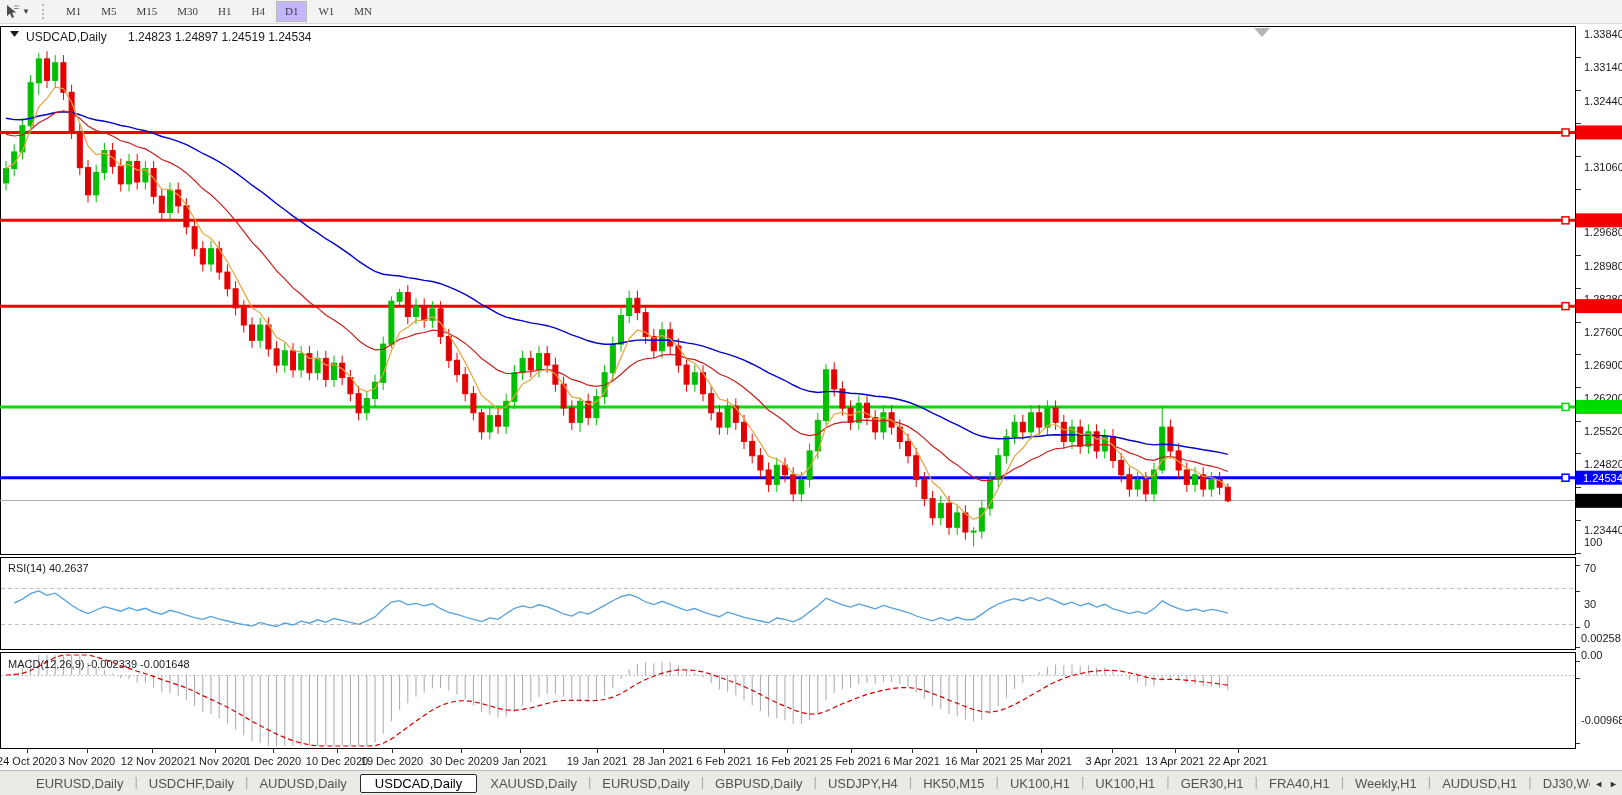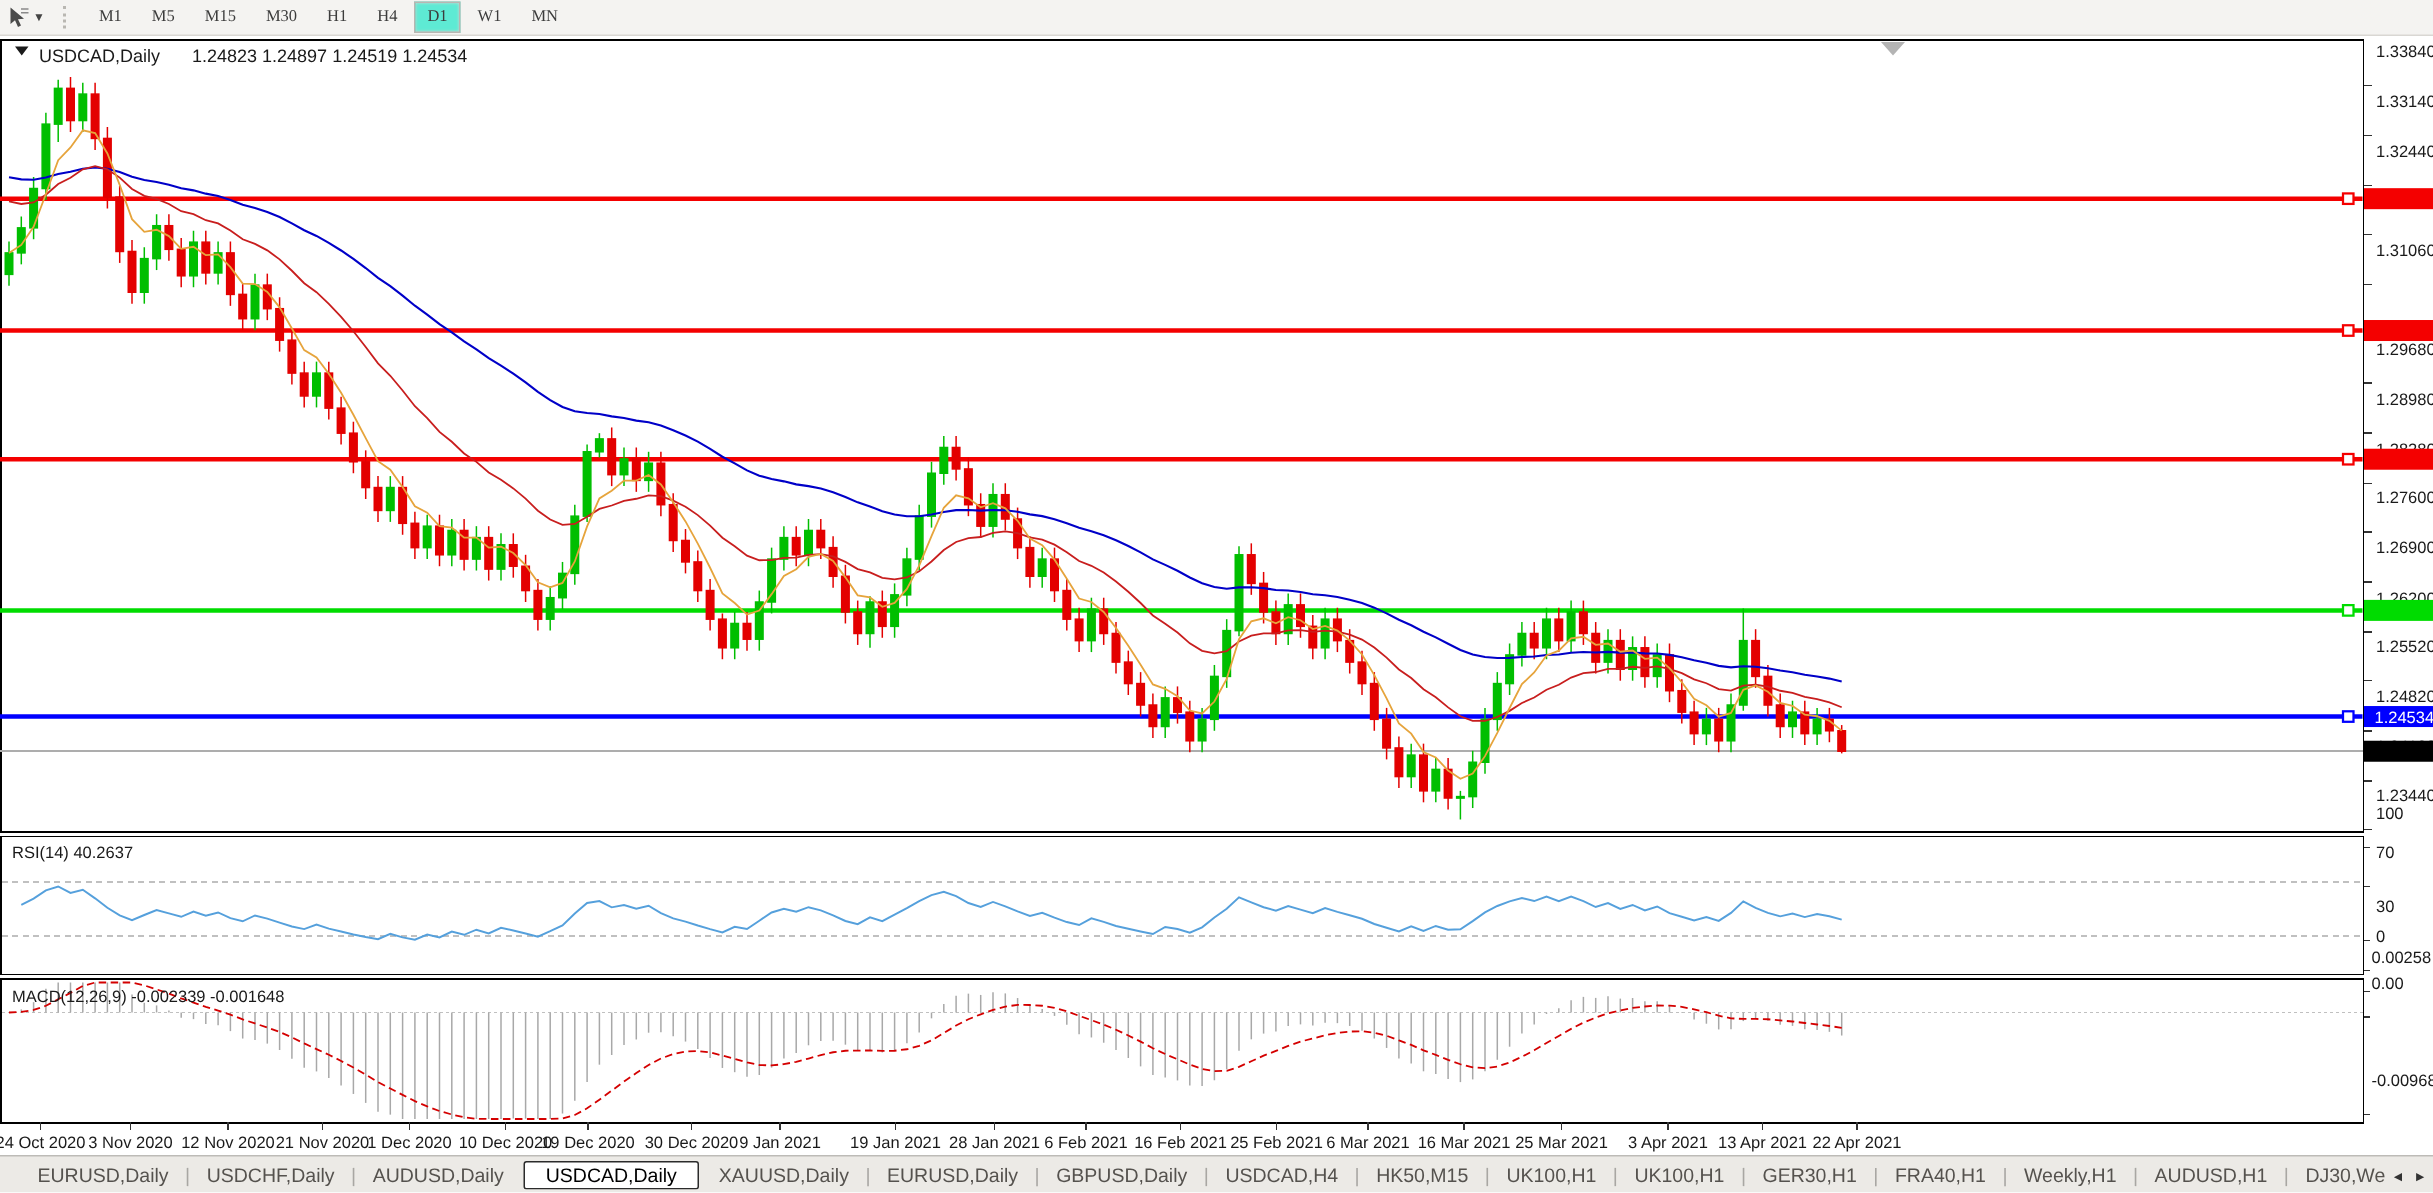--- a/index.html
+++ b/index.html
@@ -4,26 +4,26 @@
 <style>
   html,body{margin:0;padding:0;background:#fff;font-family:"Liberation Sans",sans-serif;}
   #app{position:relative;width:1622px;height:795px;background:#fff;overflow:hidden;}
   
   #toolbar{position:absolute;left:0;top:0;width:1622px;height:23px;background:#f4f3f1;border-bottom:1px solid #d9d7d3;display:flex;align-items:center;}
   .tool-cluster{display:flex;align-items:center;height:100%;padding:0 4px;}
   .cursor-icon{width:16px;height:16px;display:inline-block;}
   .caret{font-size:8px;color:#444;margin-left:2px;}
   .grip{width:6px;height:15px;border-left:2px dotted #b9b7b2;margin:0 6px 0 8px;}
   .tfbtn{font-size:11px;color:#3c3c3c;padding:2px 8px;margin:0 1px;border:1px solid transparent;cursor:default;line-height:15px;}
-  .tfbtn.active{background:#5eead4;border:1px solid #b8b6b2;box-shadow:inset 0 0 2px #d8d6d2;}
+  .tfbtn.active{background:#c4b5fd;border:1px solid #b8b6b2;box-shadow:inset 0 0 2px #d8d6d2;}
   
   #chartsvg{position:absolute;left:0;top:23px;}
   
   #tabbar{position:absolute;left:0;top:770px;width:1622px;height:25px;background:#eceae6;border-top:1px solid #bdbbb7;display:flex;align-items:center;font-size:13px;color:#55524e;white-space:nowrap;overflow:hidden;}
-  #tabstrip{display:flex;align-items:center;padding-left:15px;flex:1 1 auto;overflow:hidden;}
+  #tabstrip{display:flex;padding-left:26px;flex:1 1 auto;overflow:hidden;}
   .tab{padding:2px 10px;cursor:default;}
   .tab.active{background:#ffffff;border:1px solid #2b2b2b;border-radius:2px;color:#000;padding:1px 14px;margin:0 3px;}
   .tabsep{color:#a9a7a3;padding:0 1px;}
   #tabscroll{display:flex;align-items:center;padding:0 4px;gap:6px;}
   .scroll-arrow{font-size:9px;color:#333;cursor:default;}
 </style>
 </head>
 <body>
 
 <div id="app">
@@ -634,21 +634,21 @@
         <span class="tab">USDCHF,Daily</span>
         <span class="tabsep">|</span>
         <span class="tab">AUDUSD,Daily</span>
         <span class="tab active">USDCAD,Daily</span>
         <span class="tab">XAUUSD,Daily</span>
         <span class="tabsep">|</span>
         <span class="tab">EURUSD,Daily</span>
         <span class="tabsep">|</span>
         <span class="tab">GBPUSD,Daily</span>
         <span class="tabsep">|</span>
-        <span class="tab">USDCAD,H4</span>
+        <span class="tab">USDJPY,H4</span>
         <span class="tabsep">|</span>
         <span class="tab">HK50,M15</span>
         <span class="tabsep">|</span>
         <span class="tab">UK100,H1</span>
         <span class="tabsep">|</span>
         <span class="tab">UK100,H1</span>
         <span class="tabsep">|</span>
         <span class="tab">GER30,H1</span>
         <span class="tabsep">|</span>
         <span class="tab">FRA40,H1</span>

